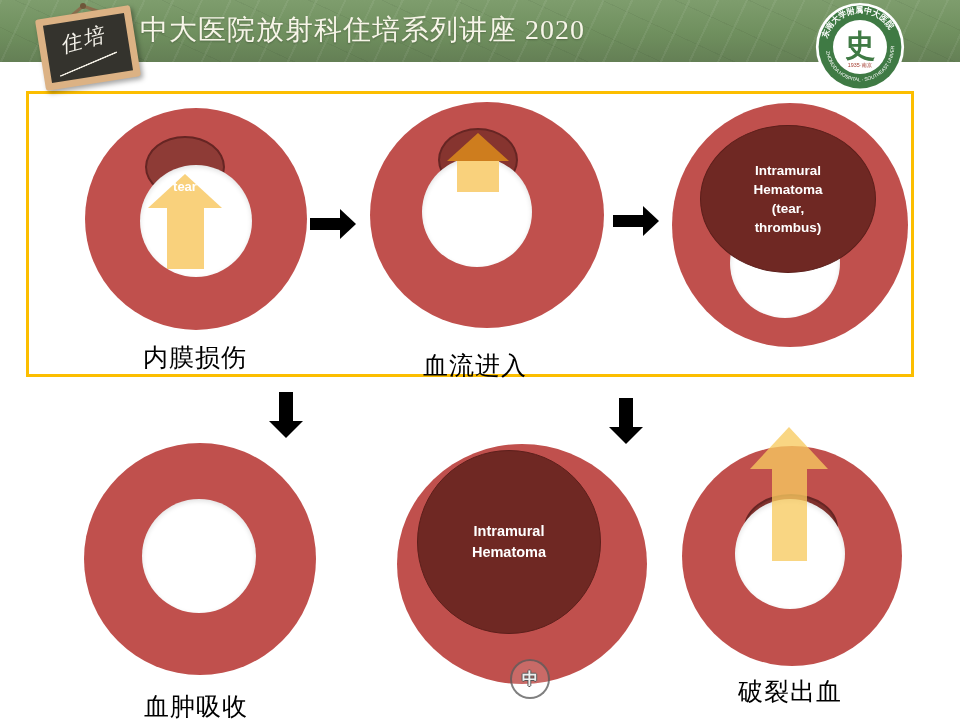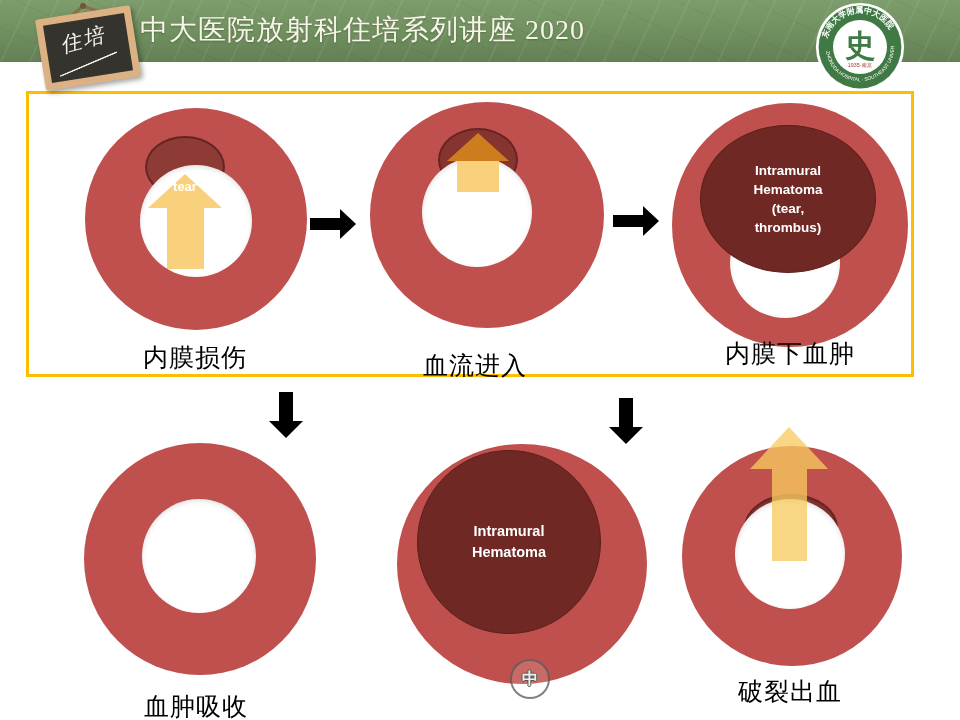--- a/index.html
+++ b/index.html
@@ -143,21 +143,20 @@
   <div class="diag" style="left:672px; top:103px; width:236px; height:244px;">
     <div class="ring" style="left:0; top:0; width:236px; height:244px;"></div>
     <div class="hole" style="left:58px; top:105px; width:110px; height:110px;"></div>
     <div class="hema" style="left:28px; top:22px; width:176px; height:148px;">
       <span>Intramural</span>
       <span>Hematoma</span>
       <span>(tear,</span>
       <span>thrombus)</span>
     </div>
   </div>
-  <div class="stage-label" style="left:665px; top:337px; width:250px;">内膜下血肿</div>
 
   <div class="barrow" style="left:269px; top:392px; width:34px; height:46px;">
     <div class="shaft" style="left:10px; top:0; width:14px; height:29px;"></div>
     <div class="head" style="left:0; top:29px; border-left:17px solid transparent; border-right:17px solid transparent; border-top:17px solid #000;"></div>
   </div>
   <div class="barrow" style="left:609px; top:398px; width:34px; height:46px;">
     <div class="shaft" style="left:10px; top:0; width:14px; height:29px;"></div>
     <div class="head" style="left:0; top:29px; border-left:17px solid transparent; border-right:17px solid transparent; border-top:17px solid #000;"></div>
   </div>
 

